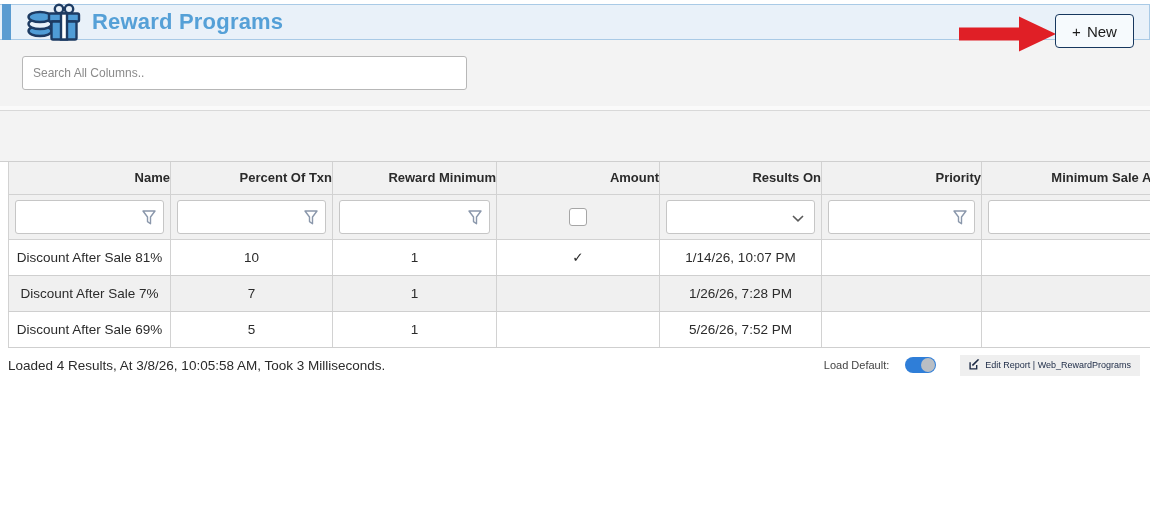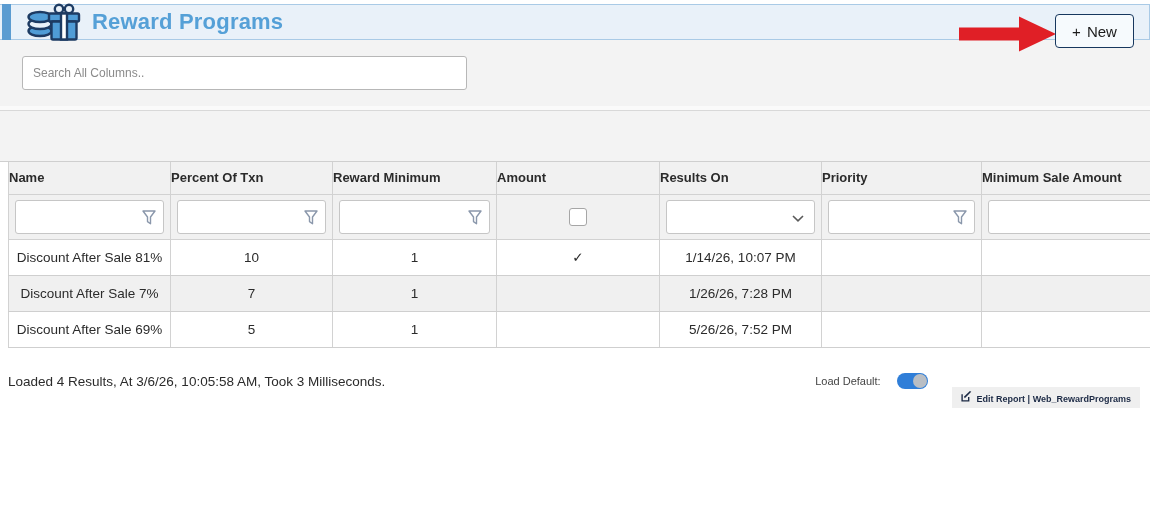--- a/index.html
+++ b/index.html
@@ -33,21 +33,21 @@
   .gap-line { height: 4px; background: #fafafa; }
   .toolbar-band { background: #f3f3f3; height: 52px;
     border-top: 1px solid #d8d8d8; border-bottom: 1px solid #cfcfcf; }
 
   
   .table-clip { margin-left: 8px; width: 1142px; overflow: hidden; }
   table.grid { border-collapse: collapse; table-layout: fixed; width: 1183px; background: #fff; }
   table.grid th, table.grid td { border-right: 1px solid #d2d2d2; }
   thead th {
     background: #f1f1f1; height: 32px; font-size: 13px; font-weight: bold; color: #2b2b2b;
-    border-bottom: 1px solid #d2d2d2; text-align: left; cursor: pointer;
+    border-bottom: 1px solid #d2d2d2; text-align: right; cursor: pointer;
   }
   tr.filter-row td { background: #f1f1f1; height: 45px; border-bottom: 1px solid #d2d2d2; }
   .fwrap { position: relative; margin: 0 6px; }
   .filter-input {
     width: 100%; height: 34px; border: 1px solid #c6c6c6; border-radius: 3px;
     background: #fff; padding: 0 26px 0 8px; font-size: 13px; font-family: inherit;
   }
   .funnel { position: absolute; right: 8px; top: 10px; pointer-events: auto; cursor: pointer; }
   .filter-checkbox {
     width: 18px; height: 18px; border: 1px solid #a6a6a6; border-radius: 3px;
@@ -66,22 +66,22 @@
 
   
   .footer-row { display: flex; align-items: center; padding: 7px 10px 0 8px; }
   .status-text { font-size: 13.5px; color: #2b2b2b; flex: 1; }
   .load-default-label { font-size: 11px; color: #444; margin-right: 16px; }
   .toggle { width: 31px; height: 16px; border-radius: 9px; background: #2f7ed8;
     position: relative; cursor: pointer; margin-right: 24px; }
   .toggle .knob { position: absolute; right: 1px; top: 1px; width: 14px; height: 14px;
     border-radius: 50%; background: #b9bec4; }
   .edit-report-badge {
-    background: #efefef; padding: 4px 9px; font-size: 9px; font-weight: bold; color: #1c2a45;
-    display: flex; align-items: flex-end; gap: 5px; cursor: pointer; white-space: nowrap; margin-top: 32px;
+    background: #efefef; padding: 4px 9px; font-size: 9px; font-weight: normal; color: #1c2a45;
+    display: flex; align-items: center; gap: 5px; cursor: pointer; white-space: nowrap;
   }
 </style>
 </head>
 <body>
 
 <div class="header-band">
   <div class="accent-bar"></div>
   <span class="app-icon">
     <svg width="58" height="40" viewBox="0 0 58 40">
       <g stroke="#1d3b63" stroke-width="2.4" fill="#4f9cd6">
@@ -203,21 +203,21 @@
           <td></td>
           <td>5/26/26, 7:52 PM</td>
           <td></td>
           <td></td>
         </tr>
       </tbody>
   </table>
 </div>
 
 <div class="footer-row">
-  <span class="status-text">Loaded 4 Results, At 3/6/26, 10:05:58 AM, Took 3 Milliseconds.</span>
+  <span class="status-text">Loaded 4 Results, At 3/8/26, 10:05:58 AM, Took 3 Milliseconds.</span>
   <span class="load-default-label">Load Default:</span>
   <span class="toggle">
     <span class="knob"></span>
   </span>
   <span class="edit-report-badge">
     <span>
       <svg width="11" height="11" viewBox="0 0 12 12">
         <path d="M1.2,3.6 V10.8 H8.4 V6.6" fill="none" stroke="#1c2a45" stroke-width="1.5"></path>
         <path d="M4.2,7.8 L11.2,0.8 L9.7,0 L3.2,6.4 Z" fill="#1c2a45"></path>
       </svg>

